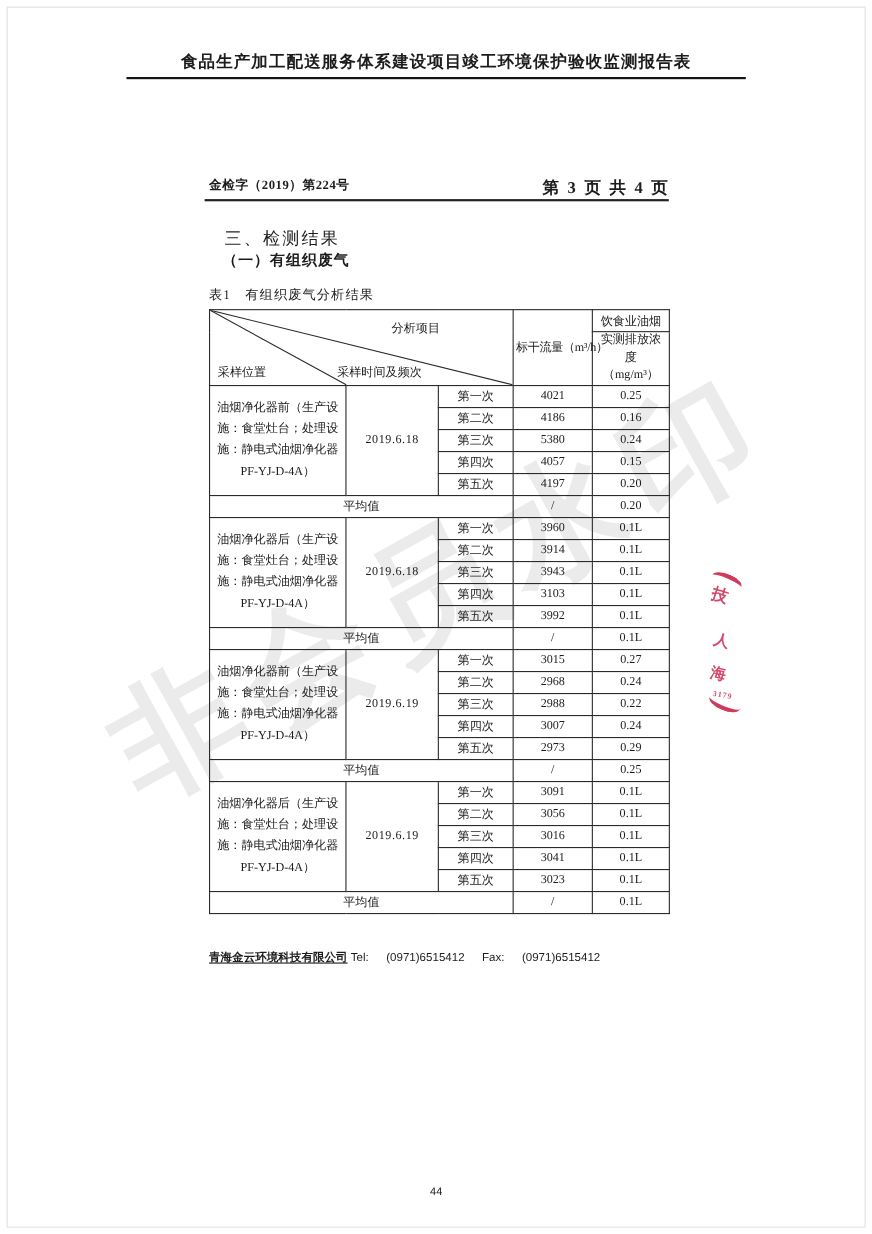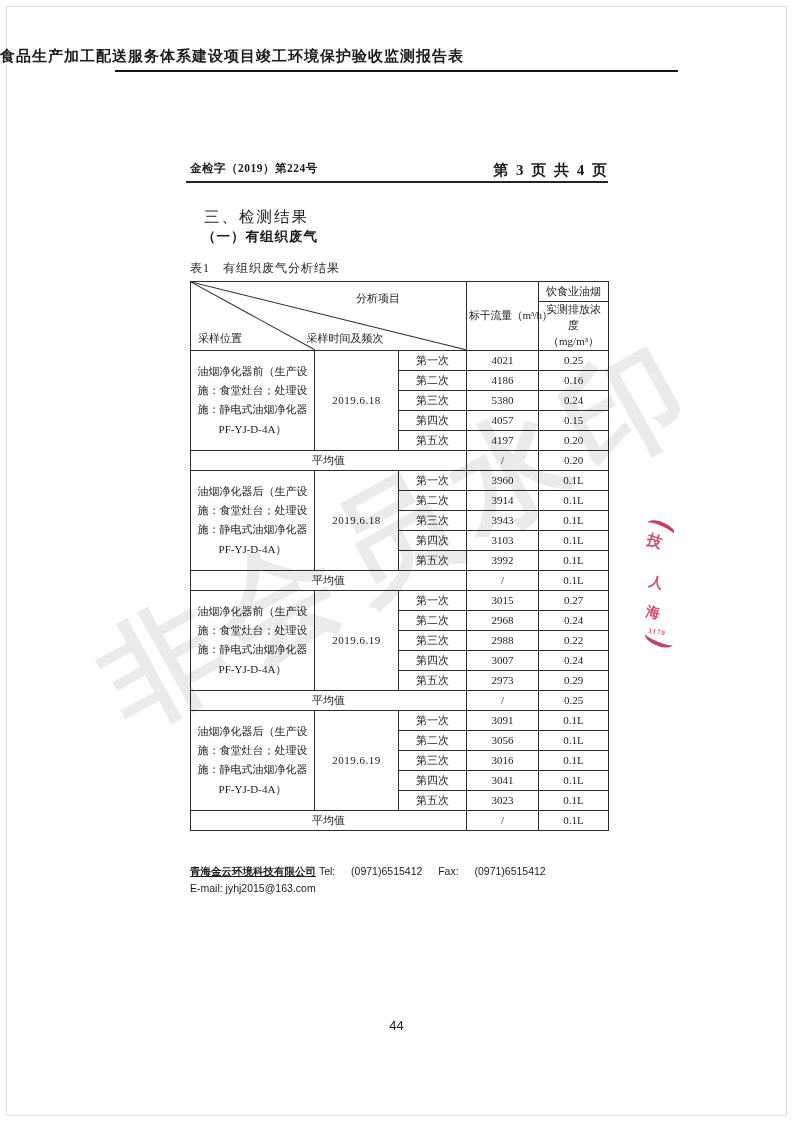--- a/index.html
+++ b/index.html
@@ -20,21 +20,21 @@
     text-align:center;
     font-size:118px;font-weight:bold;letter-spacing:14px;
     color:rgba(110,110,110,0.14);
     transform:rotate(-29deg);
     transform-origin:center;
     white-space:nowrap;
     pointer-events:none;z-index:0;
   }
   .doc-title{
     position:absolute;top:47px;left:0;width:100%;
-    text-align:left;font-size:15px;font-weight:bold;letter-spacing:1px;
+    text-align:center;font-size:15px;font-weight:bold;letter-spacing:1px;
     z-index:2;
   }
   .title-rule{
     position:absolute;top:70px;left:115px;width:563px;height:2px;background:#141414;z-index:2;
   }
   .doc-ref{
     position:absolute;top:161px;left:190px;
     font-size:11.5px;font-weight:bold;letter-spacing:0.5px;z-index:2;
   }
   .page-indicator{
@@ -103,22 +103,22 @@
   .frag-4{bottom:14px;left:4px;font-size:7px;letter-spacing:1px;transform:rotate(10deg);}
   .footer{
     position:absolute;left:190px;top:863px;width:430px;
     font-size:10.5px;z-index:2;
     font-family:"Liberation Sans","DejaVu Sans",sans-serif;
   }
   .footer .row{line-height:1.65;}
   .footer .company{font-weight:bold;text-decoration:underline;margin-top:16px;}
   .footer .gap{display:inline-block;width:10px;}
   .page-number{
-    position:absolute;top:1018px;left:0;width:100%;
-    text-align:center;font-size:13px;z-index:2;
+    position:absolute;top:1078px;left:0;width:100%;
+    text-align:center;font-size:10px;z-index:2;
     font-family:"Liberation Sans","DejaVu Sans",sans-serif;
   }
 </style>
 </head>
 <body>
 
 <div class="page">
   <div class="scan-border"></div>
 
   <div class="watermark">非会员水印</div>
@@ -308,20 +308,16 @@
     <div class="row">
       <span class="company">青海金云环境科技有限公司</span>
       <span>Tel:</span>
       <span class="gap"></span>
       <span>(0971)6515412</span>
       <span class="gap"></span>
       <span>Fax:</span>
       <span class="gap"></span>
       <span>(0971)6515412</span>
     </div>
-    <div class="row">
-      <span>E-mail:</span>
-      <span>jyhj2015@163.com</span>
-    </div>
   </div>
 
   <div class="page-number">44</div>
 </div>
 
 </body></html>

